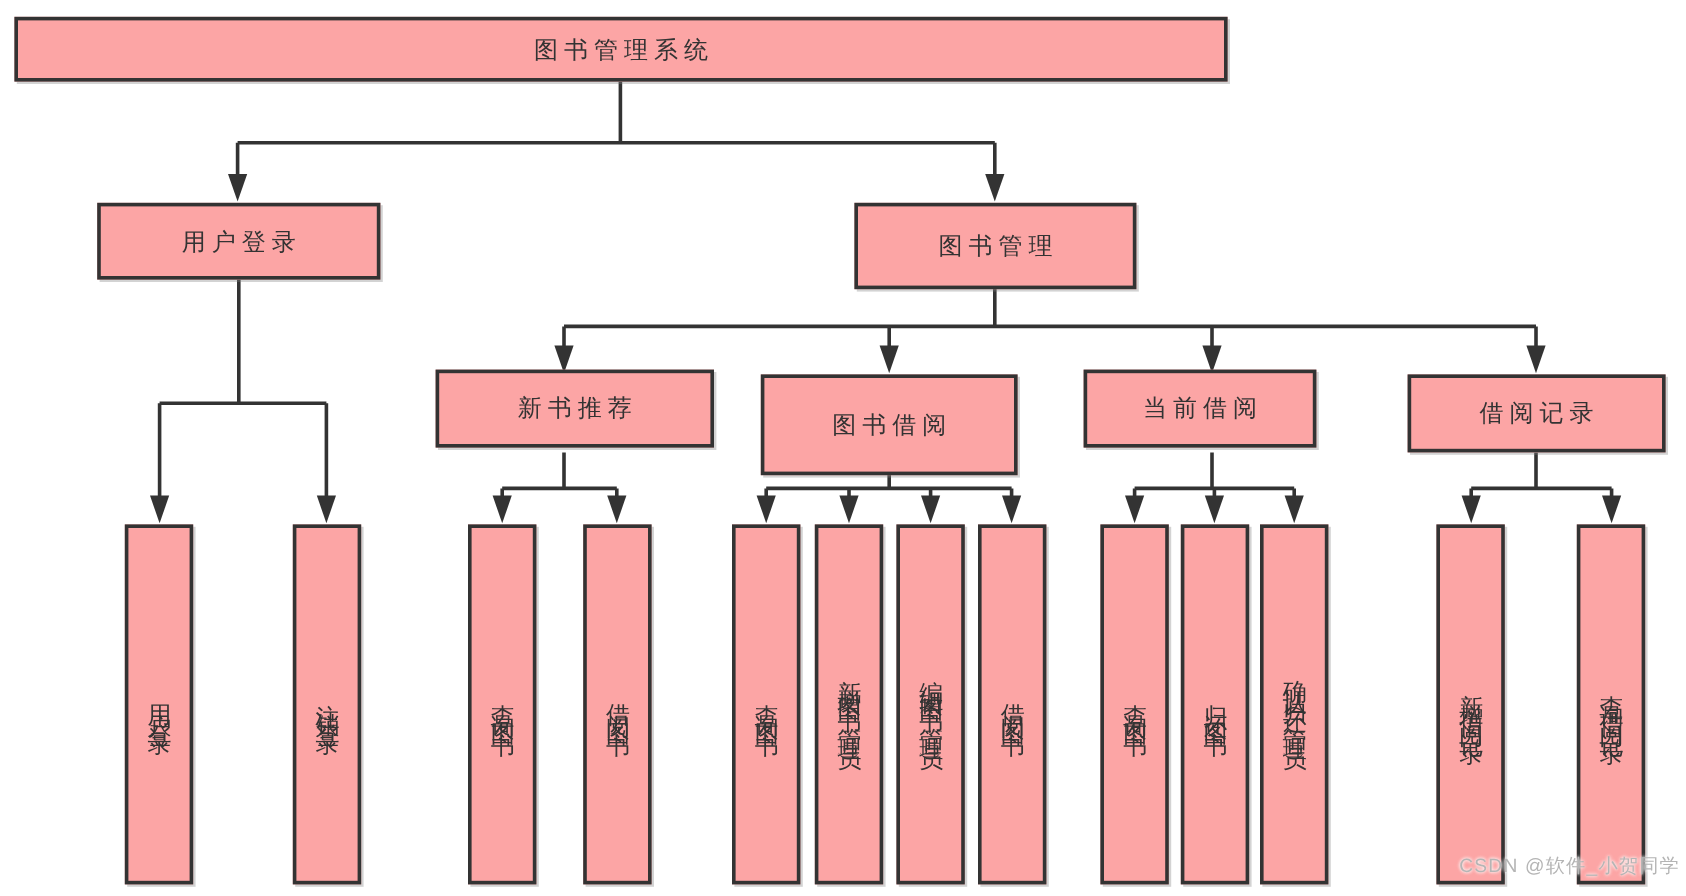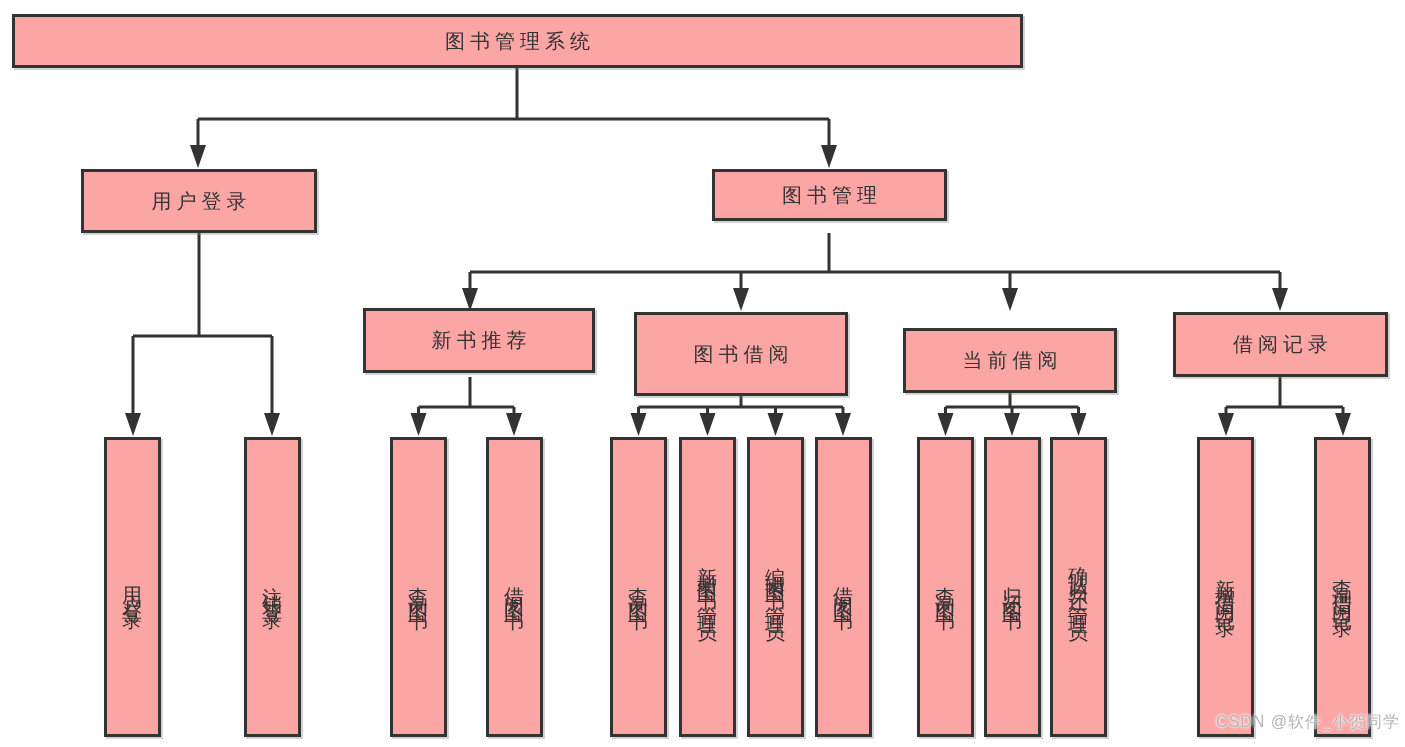--- a/index.html
+++ b/index.html
@@ -74,25 +74,25 @@
       <polygon points="1004,413 1020,413 1012,436"></polygon>
       <polygon points="1070.5,413 1086.5,413 1078.5,436"></polygon>
       <polygon points="1218,413 1234,413 1226,436"></polygon>
       <polygon points="1335,413 1351,413 1343,436"></polygon>
     </g>
   </svg>
 
   <div class="box h" style="left:12px;top:14px;width:1011px;height:54px">图书管理系统</div>
 
   <div class="box h" style="left:81px;top:169px;width:236px;height:64px">用户登录</div>
-  <div class="box h" style="left:712px;top:169px;width:235px;height:52px">图书管理</div>
+  <div class="box h" style="left:712px;top:169px;width:235px;height:72px">图书管理</div>
 
   <div class="box h" style="left:363px;top:308px;width:232px;height:65px">新书推荐</div>
   <div class="box h" style="left:634px;top:312px;width:214px;height:84px">图书借阅</div>
-  <div class="box h" style="left:903px;top:328px;width:214px;height:65px">当前借阅</div>
+  <div class="box h" style="left:903px;top:308px;width:194px;height:65px">当前借阅</div>
   <div class="box h" style="left:1173px;top:312px;width:215px;height:65px">借阅记录</div>
 
   <div class="box v" style="left:104px;top:437px;width:57px;height:300px">用户登录</div>
   <div class="box v" style="left:244px;top:437px;width:57px;height:300px">注销登录</div>
 
   <div class="box v" style="left:390px;top:437px;width:57px;height:300px">查询图书</div>
   <div class="box v" style="left:486px;top:437px;width:57px;height:300px">借阅图书</div>
 
   <div class="box v" style="left:610px;top:437px;width:57px;height:300px">查询图书</div>
   <div class="box v" style="left:679px;top:437px;width:57px;height:300px">新增图书（管理员）</div>

